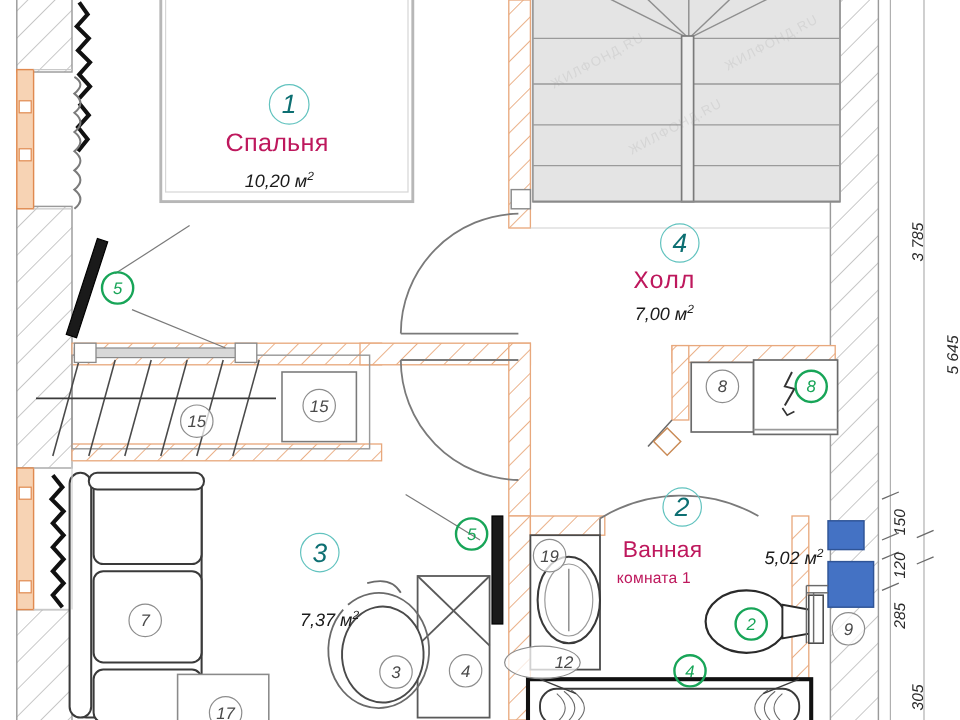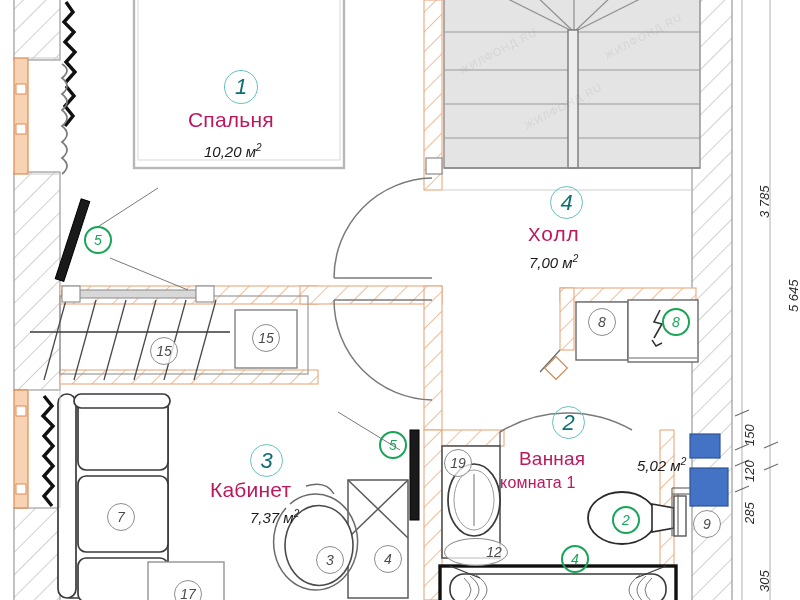--- a/index.html
+++ b/index.html
@@ -257,38 +257,37 @@
 
   <div class="mark teal" style="left:224px;top:70px;width:32px;height:32px;">1</div>
   <div class="lbl room-name" style="left:188px;top:108px;">Спальня</div>
   <div class="lbl room-area" style="left:204px;top:142px;">10,20 м<sup style="font-size:10px">2</sup></div>
 
   <div class="mark teal" style="left:550px;top:186px;width:31px;height:31px;">4</div>
   <div class="lbl room-name" style="left:528px;top:224px;font-family:Liberation Mono, monospace;">Холл</div>
   <div class="lbl room-area" style="left:529px;top:253px;text-align:right;">7,00 м<sup style="font-size:10px">2</sup></div>
 
   <div class="mark teal" style="left:250px;top:444px;width:31px;height:31px;">3</div>
-  <div class="lbl room-name" style="left:210px;top:478px;">Кабинет</div>
   <div class="lbl room-area" style="left:250px;top:508px;">7,37 м<sup style="font-size:10px">2</sup></div>
 
   <div class="mark teal" style="left:552px;top:406px;width:31px;height:31px;">2</div>
   <div class="lbl room-name" style="left:519px;top:448px;font-size:19px;">Ванная</div>
-  <div class="lbl room-name" style="left:500px;top:474px;font-size:16px;">комната 1</div>
+  <div class="lbl room-name" style="left:500px;top:474px;font-size:13px;padding-left:14px;">комната 1</div>
   <div class="lbl room-area" style="left:637px;top:456px;">5,02 м<sup style="font-size:10px">2</sup></div>
 
   <div class="mark green" style="left:84px;top:226px;width:24px;height:24px;">5</div>
   <div class="mark gray" style="left:150px;top:337px;width:26px;height:26px;">15</div>
   <div class="mark gray" style="left:252px;top:324px;width:26px;height:26px;">15</div>
   <div class="mark gray" style="left:107px;top:503px;width:26px;height:26px;">7</div>
   <div class="mark gray" style="left:174px;top:580px;width:26px;height:26px;">17</div>
   <div class="mark gray" style="left:316px;top:546px;width:26px;height:26px;">3</div>
   <div class="mark gray" style="left:374px;top:545px;width:26px;height:26px;">4</div>
   <div class="mark green" style="left:379px;top:431px;width:24px;height:24px;">5</div>
   <div class="mark gray" style="left:444px;top:449px;width:26px;height:26px;">19</div>
-  <div class="mark gray" style="left:444px;top:538px;width:26px;height:26px;padding-left:36px;">12</div>
+  <div class="mark gray" style="left:420px;top:538px;width:26px;height:26px;padding-left:36px;">12</div>
   <div class="mark green" style="left:561px;top:545px;width:24px;height:24px;">4</div>
   <div class="mark green" style="left:612px;top:506px;width:24px;height:24px;">2</div>
   <div class="mark gray" style="left:693px;top:510px;width:26px;height:26px;">9</div>
   <div class="mark gray" style="left:588px;top:308px;width:26px;height:26px;">8</div>
   <div class="mark green" style="left:662px;top:308px;width:24px;height:24px;">8</div>
 
   <div class="lbl dim" style="left:757px;top:218px;transform:rotate(-90deg);">3 785</div>
   <div class="lbl dim" style="left:786px;top:312px;transform:rotate(-90deg);">5 645</div>
   <div class="lbl dim" style="left:742px;top:446px;transform:rotate(-90deg);">150</div>
   <div class="lbl dim" style="left:742px;top:482px;transform:rotate(-90deg);">120</div>

